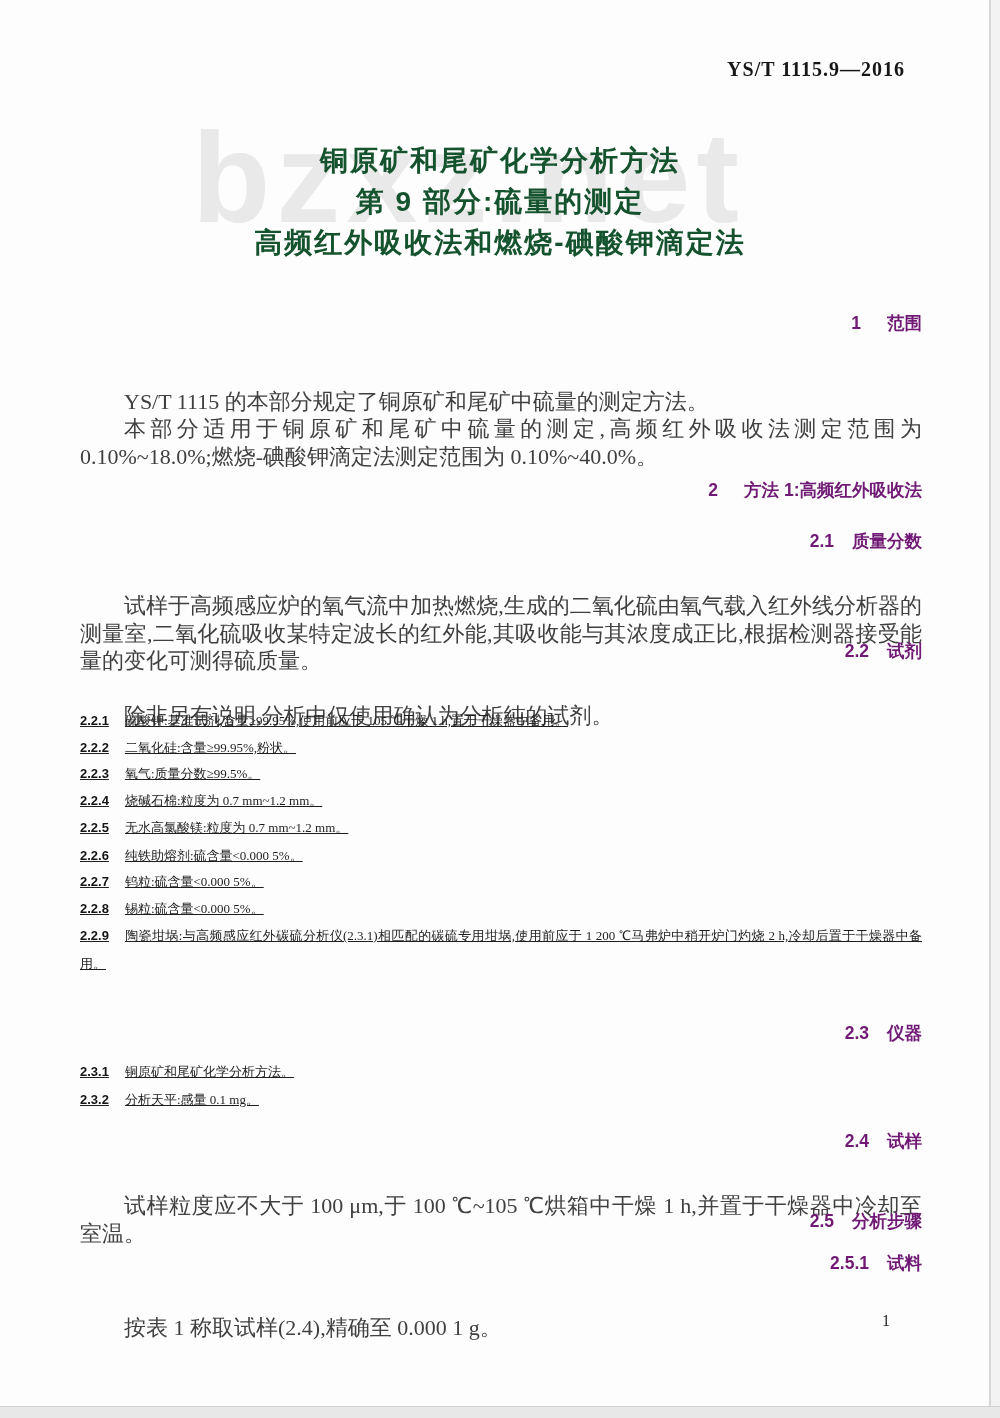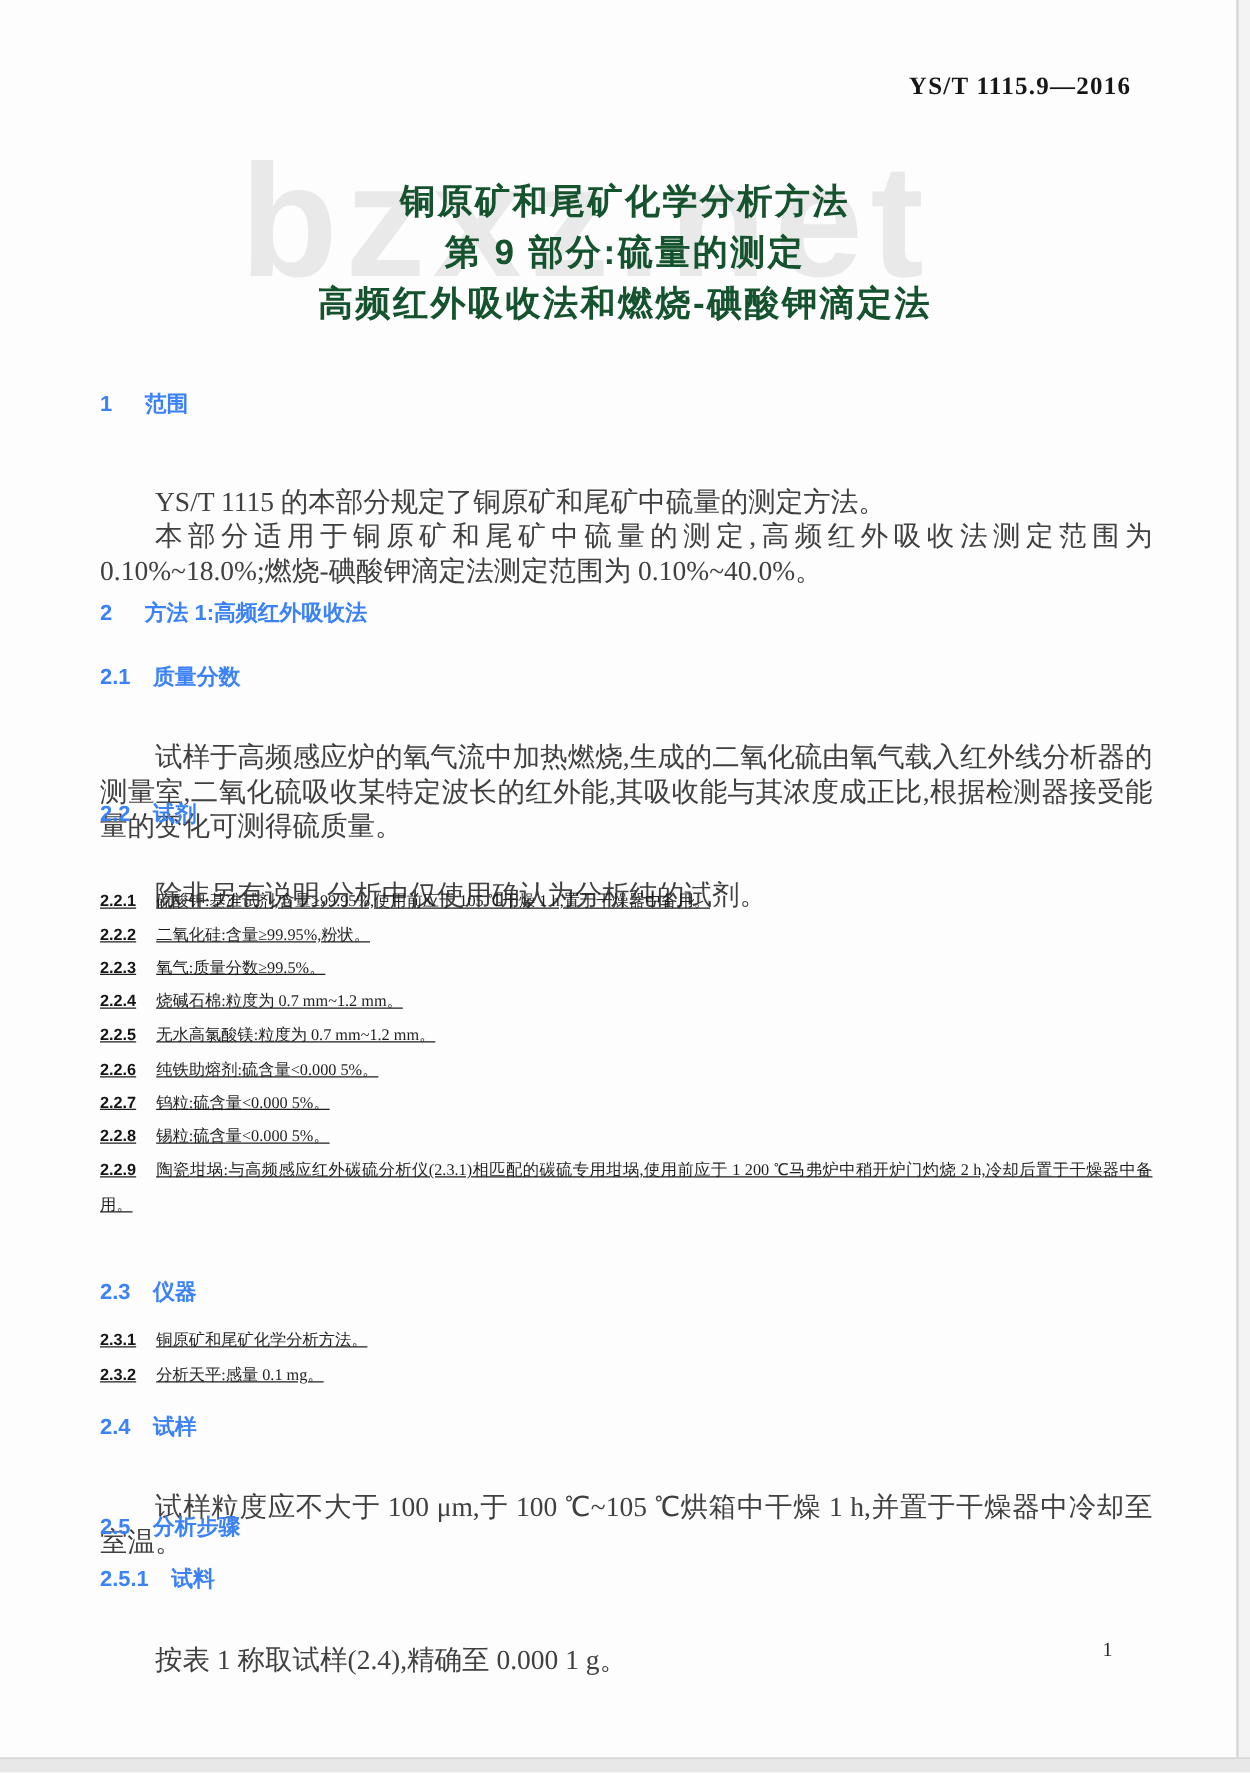--- a/index.html
+++ b/index.html
@@ -45,21 +45,21 @@
     text-align: center; z-index: 1;
   }
   .title-line {
     font-family: "Liberation Sans", sans-serif;
     font-weight: 700; font-size: 28px; line-height: 41px;
     color: #14532d; letter-spacing: 2px;
   }
   .blk { position: absolute; left: 80px; width: 842px; z-index: 1; }
   .h1, .h2, .h3 {
     font-family: "Liberation Sans", sans-serif;
-    font-weight: 700; font-size: 17.5px; line-height: 27px; color: #3b82f6;
+    font-weight: 700; font-size: 17.5px; line-height: 27px; color: #701a75; text-align: right;
   }
   .h1 .num { margin-right: 26px; }
   .h2 .num, .h3 .num { margin-right: 18px; }
   .p {
     font-size: 22px; line-height: 27.5px; text-align: justify;
     text-indent: 2em; color: #404040;
   }
   .clause {
     font-size: 13px; line-height: 27.5px; text-align: justify; color: #1e1e1e; text-decoration: underline;
   }

